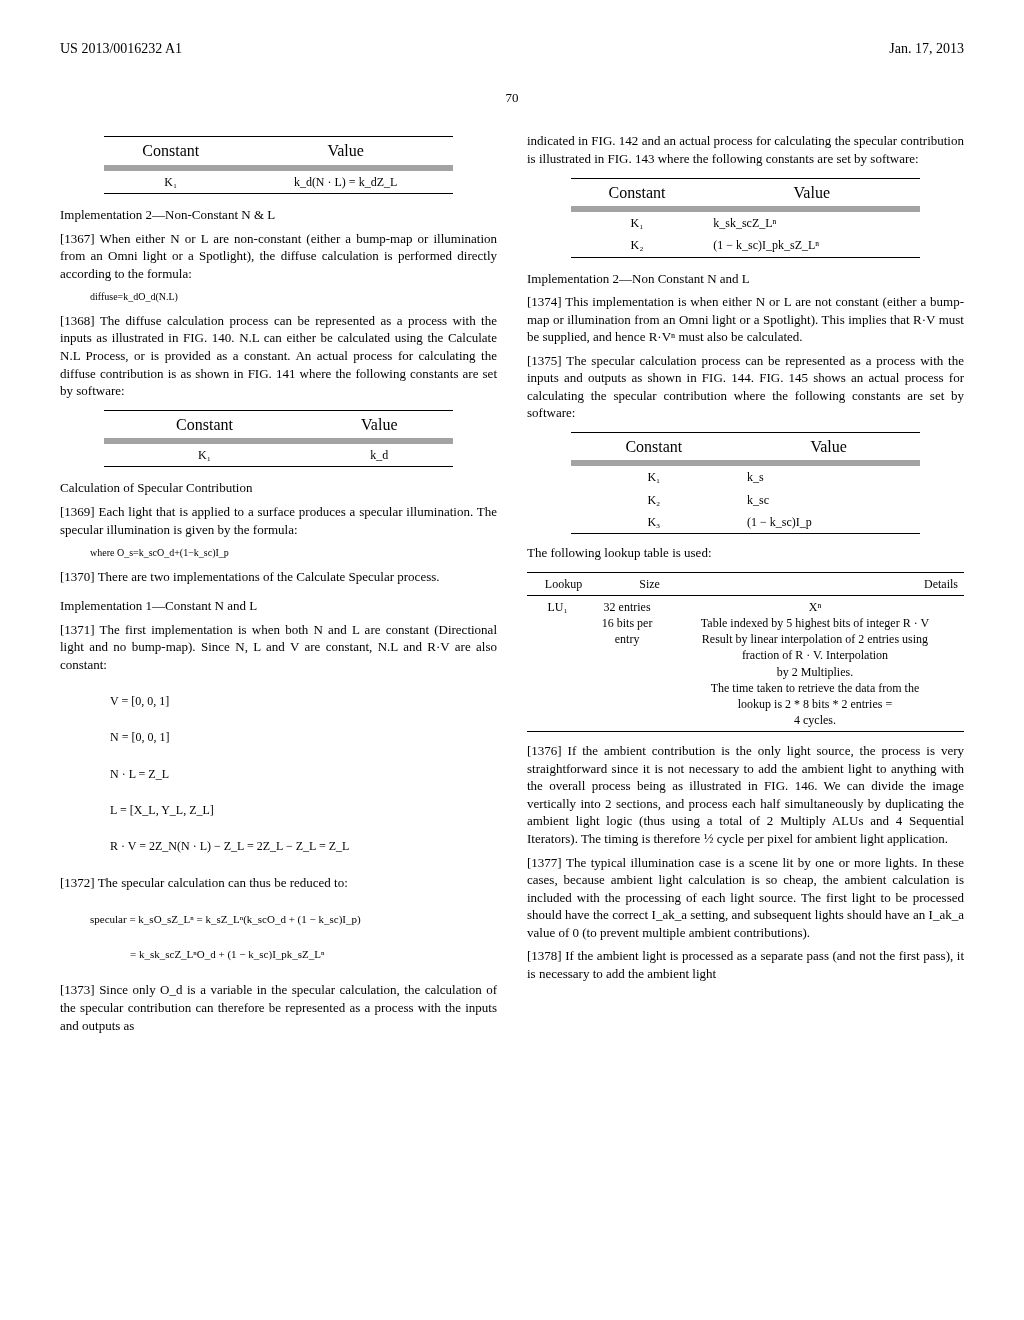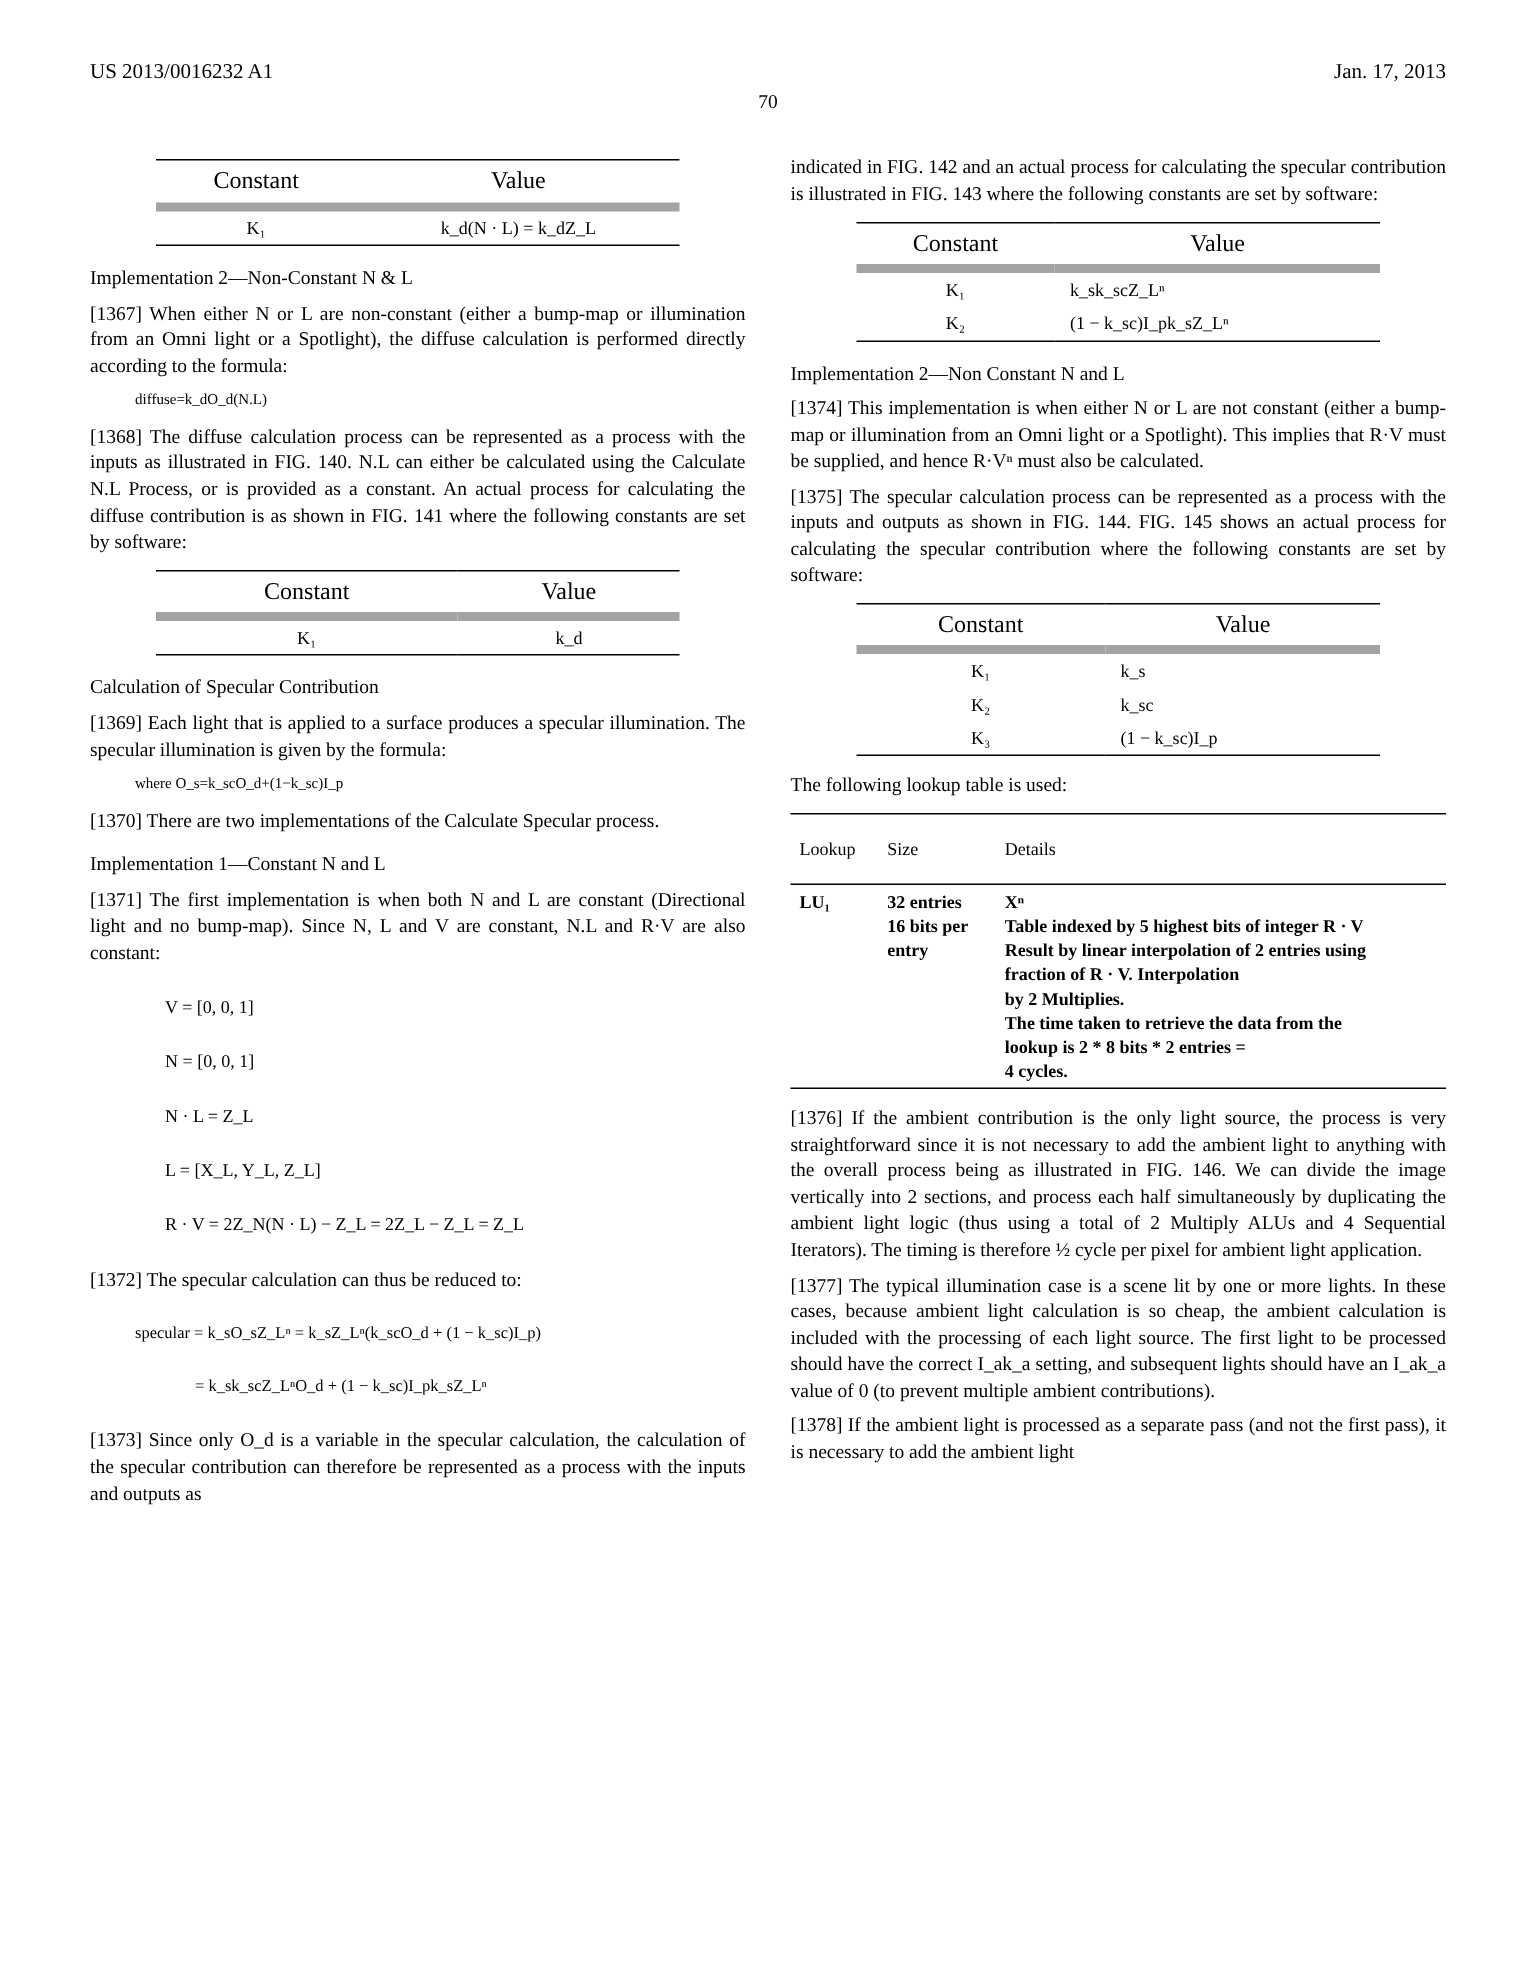--- a/index.html
+++ b/index.html
@@ -6,20 +6,21 @@
     font-family: "Times New Roman", serif;
     font-size: 13px;
     margin: 0;
     padding: 40px 60px;
     color: #000;
     line-height: 1.35;
   }
   .header {
     display: flex;
     justify-content: space-between;
+    margin-bottom: 30px;
     font-size: 14px;
   }
   .page-num {
     text-align: center;
     font-size: 13px;
     margin-bottom: 20px;
   }
   .columns {
     display: flex;
     gap: 30px;
@@ -73,31 +74,30 @@
     border-bottom: 1px solid #000;
   }
   table.lookup {
     border-collapse: collapse;
     margin: 10px 0;
     width: 100%;
   }
   table.lookup th {
     border-top: 1px solid #000;
     border-bottom: 1px solid #000;
-    padding: 15px 6px;
+    padding: 3px 6px;
     font-weight: normal;
-    text-align: left;
+    text-align: right;
     font-size: 12px;
   }
   table.lookup td {
     padding: 3px 6px;
-    text-align: left;
+    text-align: center;
     font-size: 12px;
     vertical-align: top;
-    font-weight: bold;
   }
   table.lookup tr.last td {
     border-bottom: 1px solid #000;
   }
 </style>
 </head>
 <body>
 
 <div class="header">
   <span>US 2013/0016232 A1</span>

